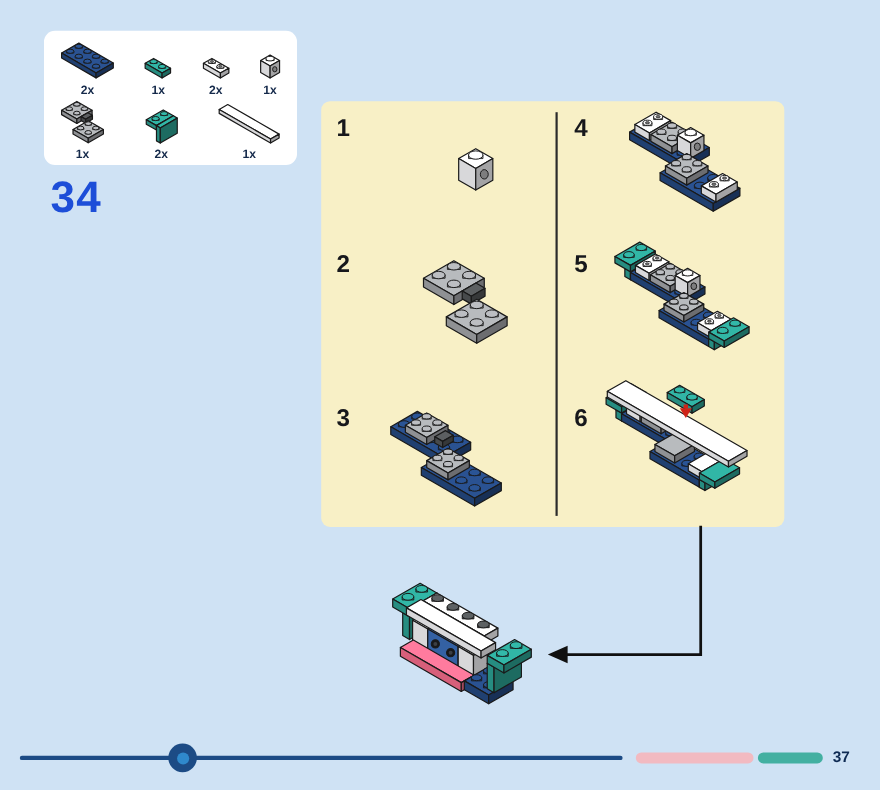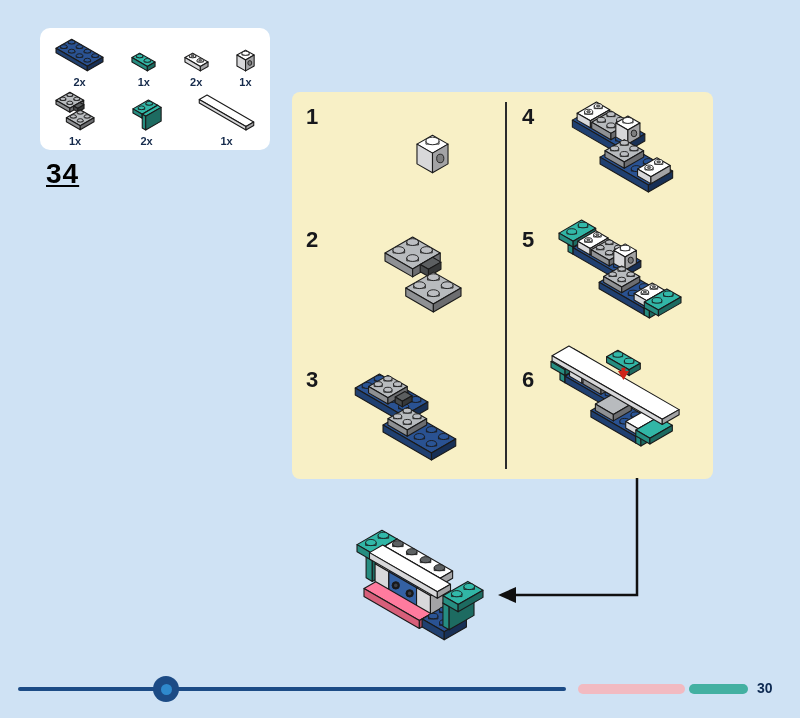--- a/index.html
+++ b/index.html
@@ -20,21 +20,21 @@
   }
   .parts-row { display:flex; align-items:flex-end; justify-content:space-between; flex:1; }
   .part { display:flex; flex-direction:column; align-items:center; justify-content:flex-start; gap:1px; }
   .part-fig { display:flex; align-items:flex-end; justify-content:center; }
   .part-fig svg { display:block; }
   .qty { font-size:11px; font-weight:bold; color:#14294a; line-height:12px; }
 
   
   .step-number {
     position:absolute; left:46px; top:158px;
-    font-size:28px; font-weight:bold; color:#000000; letter-spacing:1px;text-decoration:underline;
+    font-size:40px; font-weight:bold; color:#1d4ed8; letter-spacing:1px;
   }
 
   
   .steps-panel {
     position:absolute; left:292px; top:92px; width:421px; height:387px;
     background:#f8f0c6; border-radius:8px;
   }
   .divider { position:absolute; left:213px; top:10px; width:2px; height:367px; background:#2b2b2b; }
   .substep-num { position:absolute; font-size:22px; font-weight:bold; color:#17181c; }
   .figbox { position:absolute; display:flex; align-items:center; justify-content:center; }
@@ -666,15 +666,15 @@
         <ellipse cx="56.8" cy="25.1" rx="5.3" ry="3.1" fill="rgb(50,185,169)" stroke="#1a1a1a" stroke-width="0.9"></ellipse>
       </svg>
     </div>
 
   <div class="progress-line"></div>
   <div class="progress-knob">
     <div class="knob-dot"></div>
   </div>
   <div class="bar-pink"></div>
   <div class="bar-teal"></div>
-  <div class="page-num">30</div>
+  <div class="page-num">37</div>
 
 </div>
 
 </body></html>

